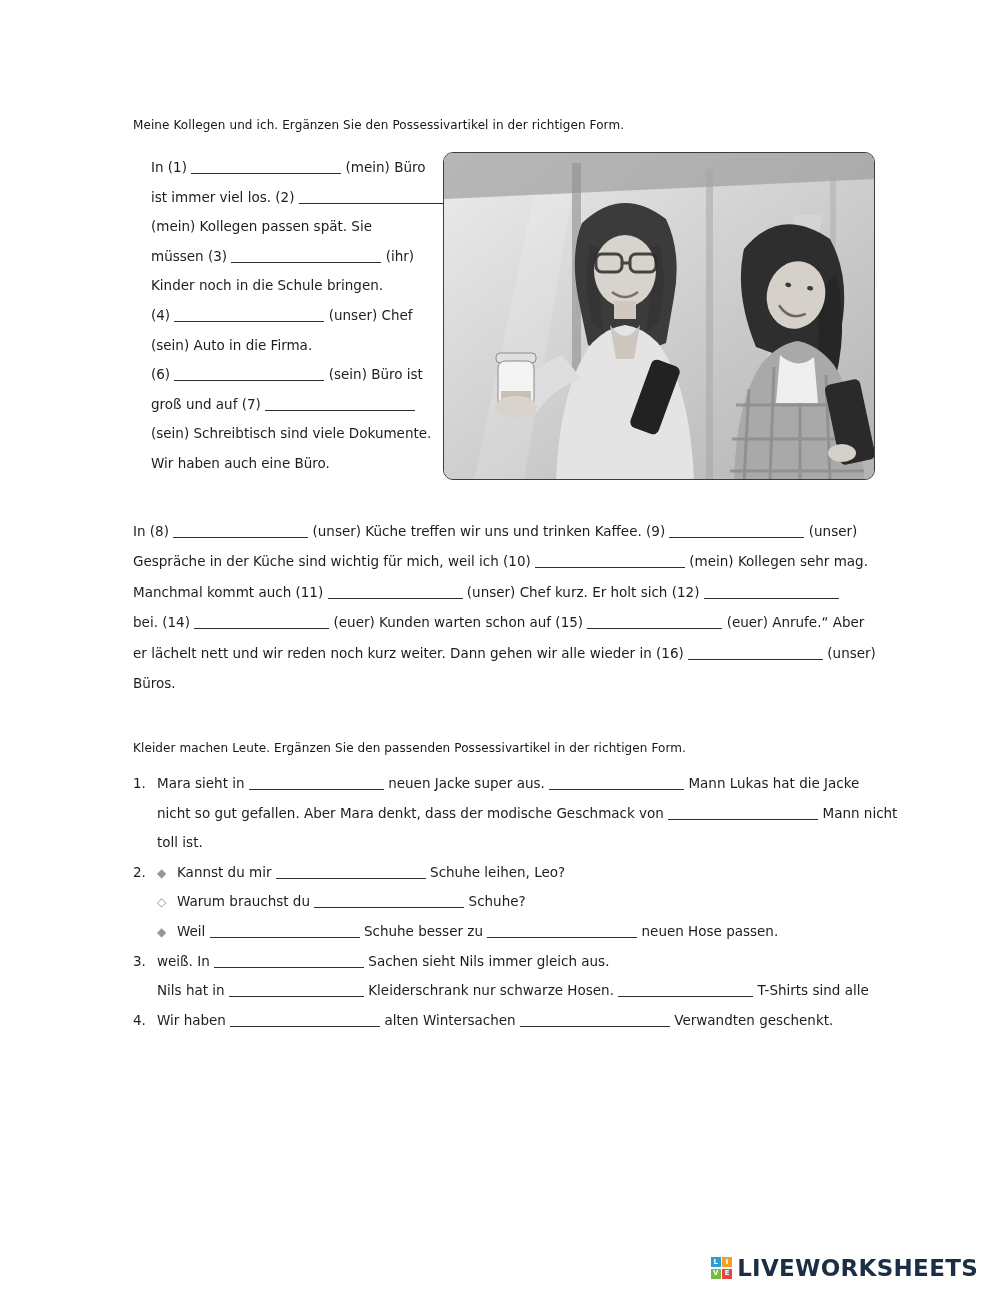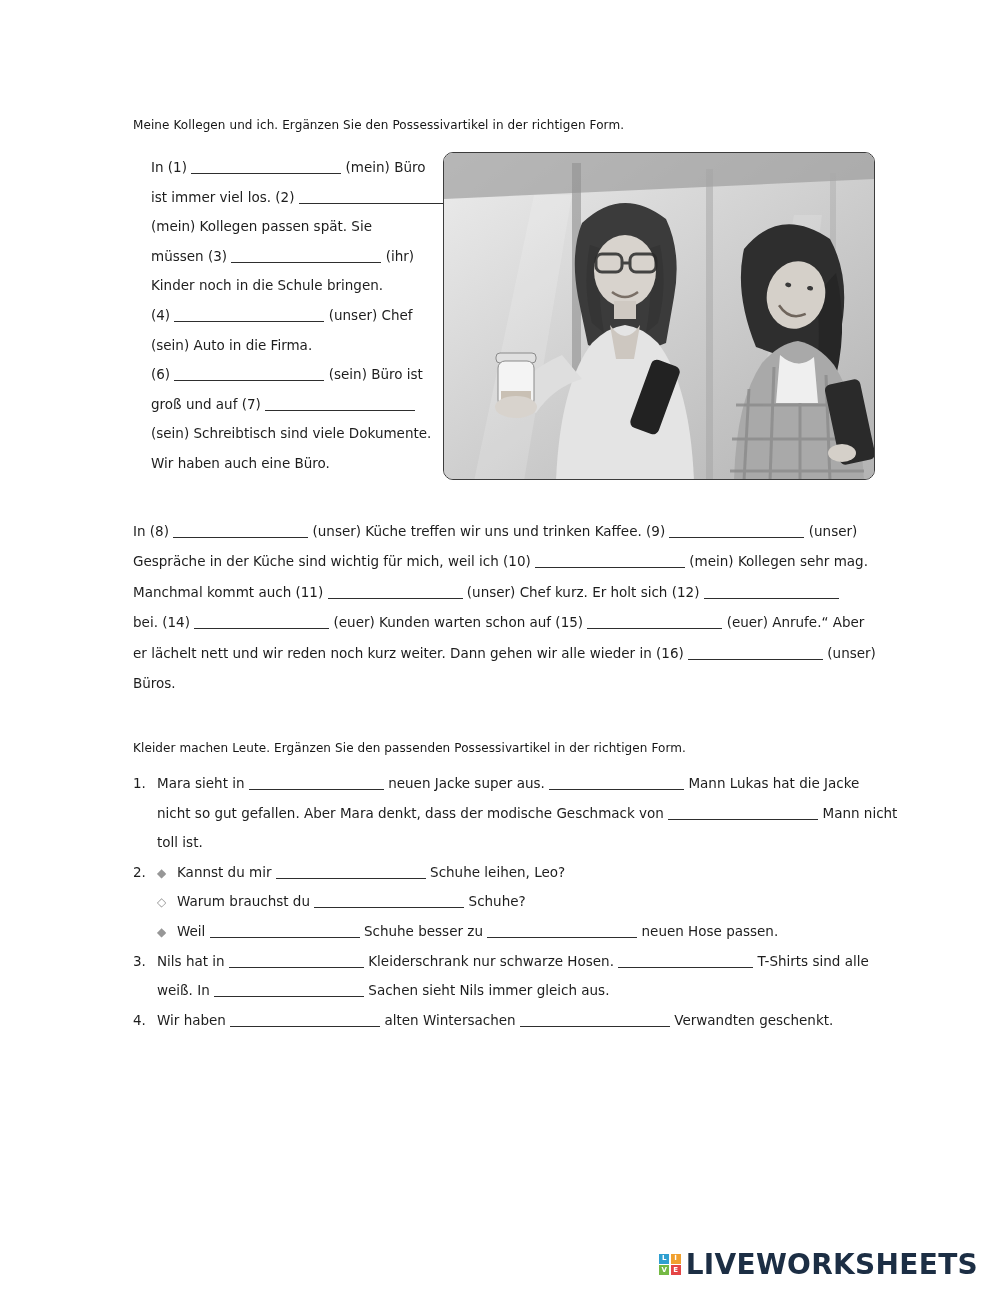--- a/index.html
+++ b/index.html
@@ -45,21 +45,21 @@
 
   .footer {
     position:absolute; right:22px; bottom:10px;
     display:flex; align-items:center; gap:5px; text-decoration:none; cursor:pointer;
   }
   .logo { display:grid; grid-template-columns:10px 10px; grid-auto-rows:10px; gap:1.5px; }
   .logo .sq {
     width:10px; height:10px; color:#fff; font-size:7px; font-weight:700;
     display:flex; align-items:center; justify-content:center; line-height:1;
   }
-  .brand { font-size:28px; font-weight:700; letter-spacing:.3px; color:#1c2e44;text-align:center; }
+  .brand { font-size:23px; font-weight:700; letter-spacing:.3px; color:#1c2e44;text-align:center; }
 </style>
 </head>
 <body>
 
 <div class="sheet">
 
   <h2 class="sec-title" id="title1">Meine Kollegen und ich. Ergänzen Sie den Possessivartikel in der richtigen Form.</h2>
 
   <div class="left-col">
     <div class="line">In (1) <span class="blank" style="width:150px"></span> (mein) Büro</div>
@@ -160,22 +160,22 @@
 
     <div class="item">
       <span class="num">2.</span>
       <div class="line"><span class="bullet">◆</span><span>Kannst du mir <span class="blank" style="width:150px"></span> Schuhe leihen, Leo?</span></div>
       <div class="line"><span class="bullet">◇</span><span>Warum brauchst du <span class="blank" style="width:150px"></span> Schuhe?</span></div>
       <div class="line"><span class="bullet">◆</span><span>Weil <span class="blank" style="width:150px"></span> Schuhe besser zu <span class="blank" style="width:150px"></span> neuen Hose passen.</span></div>
     </div>
 
     <div class="item">
       <span class="num">3.</span>
+      <div class="line">weiß. In <span class="blank" style="width:150px"></span> Sachen sieht Nils immer gleich aus.</div>
       <div class="line">Nils hat in <span class="blank" style="width:135px"></span> Kleiderschrank nur schwarze Hosen. <span class="blank" style="width:135px"></span> T-Shirts sind alle</div>
-      <div class="line">weiß. In <span class="blank" style="width:150px"></span> Sachen sieht Nils immer gleich aus.</div>
     </div>
 
     <div class="item">
       <span class="num">4.</span>
       <div class="line">Wir haben <span class="blank" style="width:150px"></span> alten Wintersachen <span class="blank" style="width:150px"></span> Verwandten geschenkt.</div>
     </div>
 
   </div>
 
   <div class="footer">

